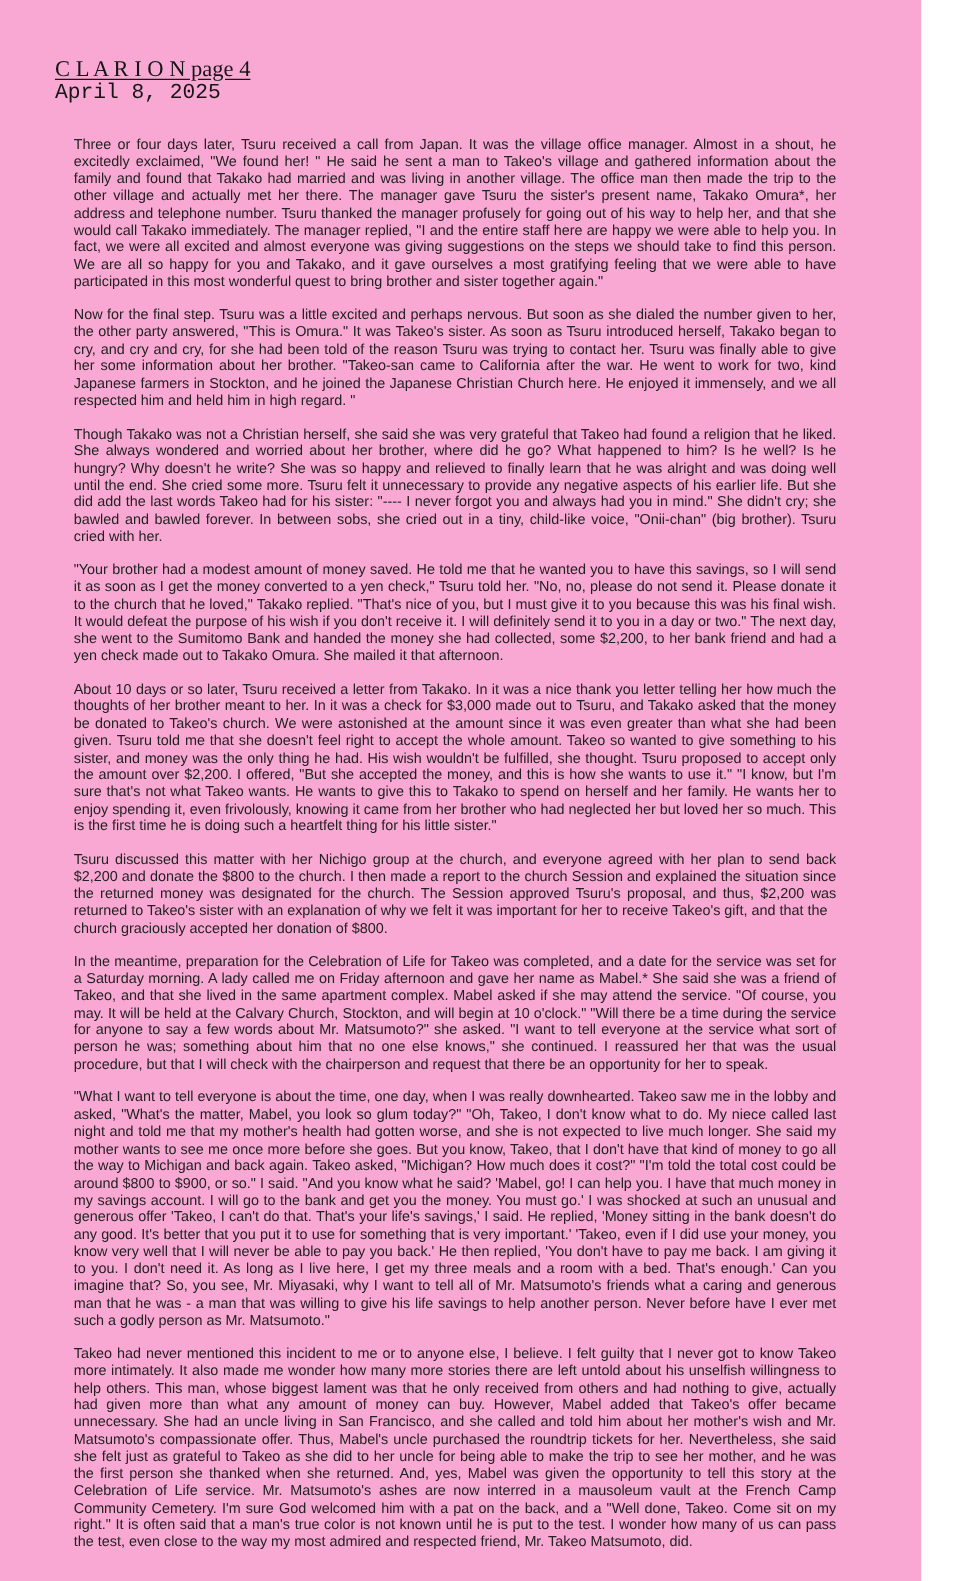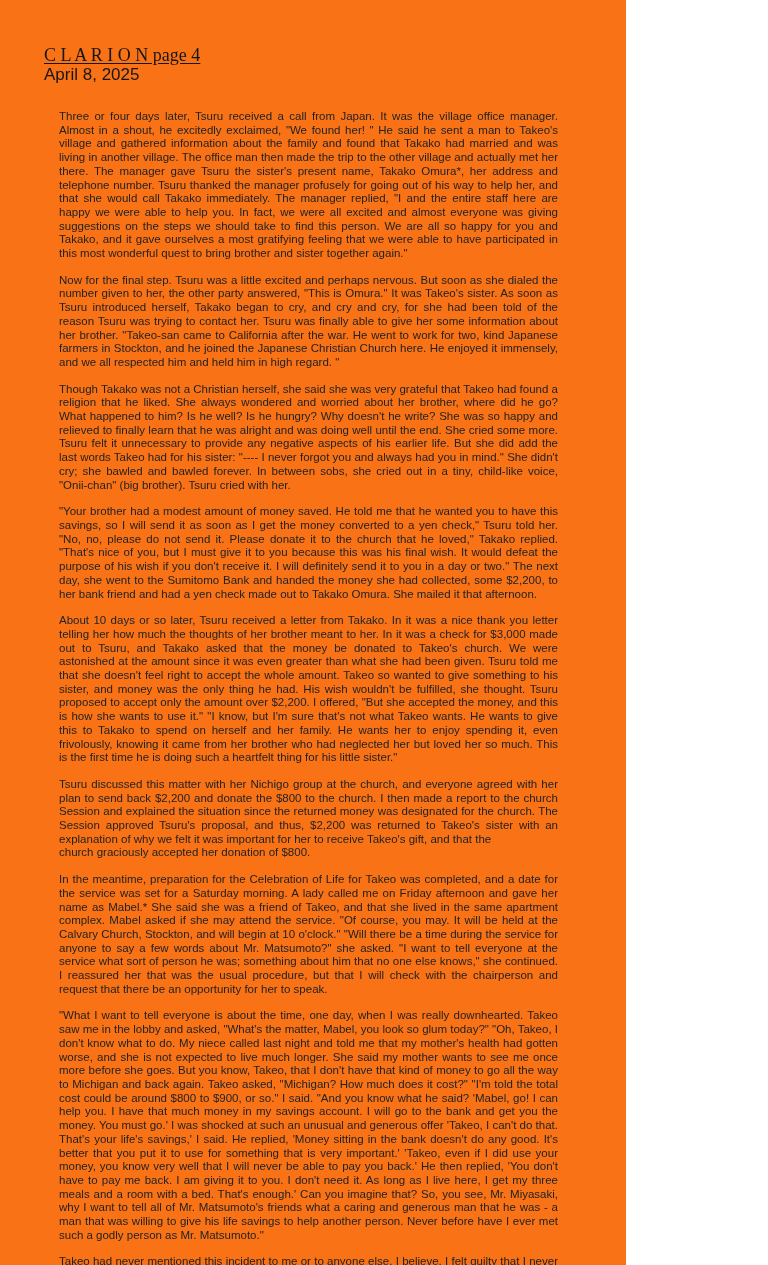--- a/index.html
+++ b/index.html
@@ -9,37 +9,37 @@
   }
   body {
     width: 768px;
     height: 1265px;
     overflow: hidden;
     font-family: "Liberation Sans", sans-serif;
     color: #1e1e1e;
   }
   .page {
     box-sizing: border-box;
-    width: 626px;
+    width: 737px;
     height: 1265px;
     padding: 46px 68px 0 44px;
-    background: #f97316;
+    background: #f9a8d4;
   }
   .masthead-title {
     font-family: "Liberation Serif", serif;
     font-size: 18px;
     line-height: 19px;
     font-weight: normal;
     color: #161616;
     text-decoration: underline;
     text-underline-offset: 2px;
     margin: 0;
   }
   .masthead-date {
-    font-family: Liberation Sans, sans-serif;
+    font-family: Liberation Mono, monospace;
     font-size: 17px;
     line-height: 18px;
     color: #161616;
     margin: 1px 0 4px 0;
   }
   .body-text {
     margin-top: 26px;
     margin-left: 15px;
   }
   .body-text p {

